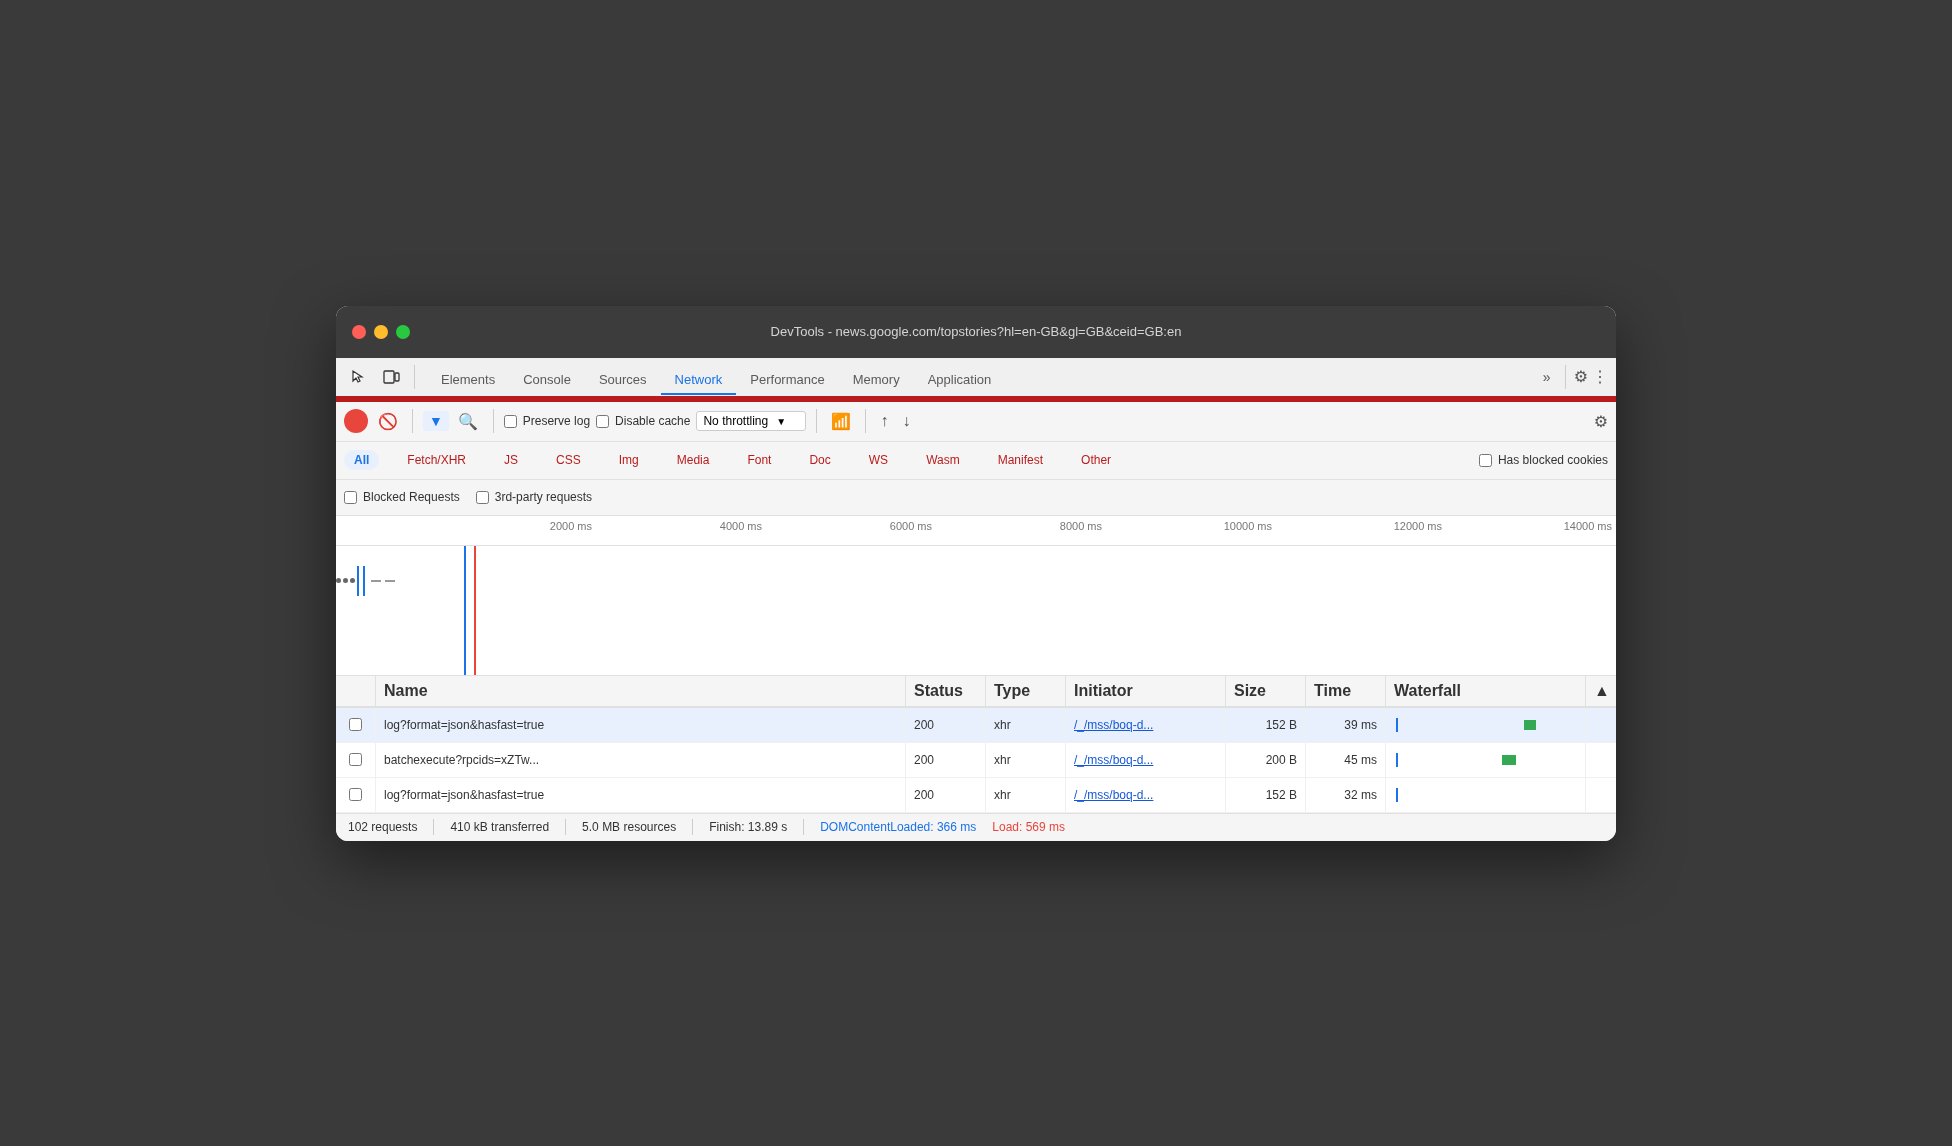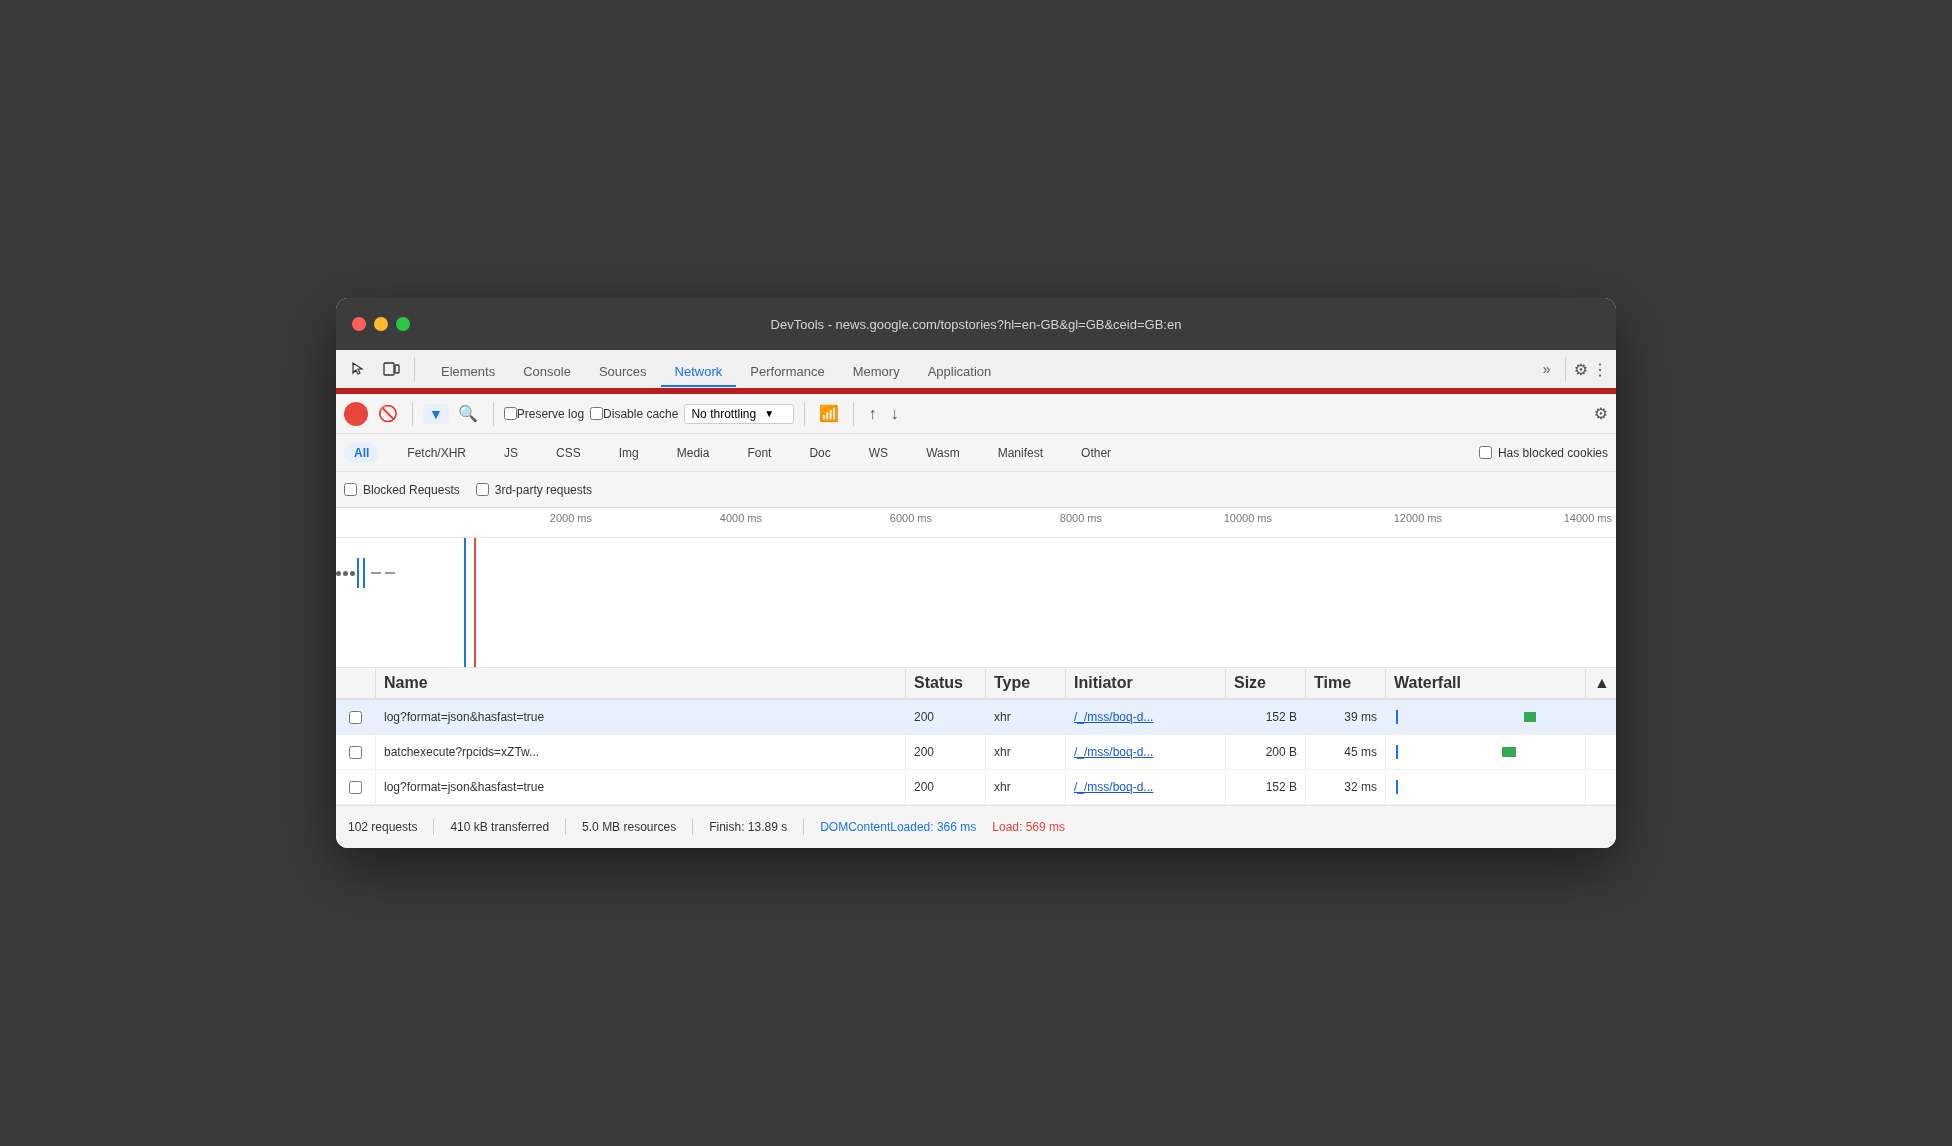--- a/index.html
+++ b/index.html
@@ -144,20 +144,21 @@
     }
     .net-sep {
       width: 1px;
       height: 24px;
       background: #ccc;
       margin: 0 4px;
     }
     .checkbox-label {
       display: flex;
       align-items: center;
+      gap: 6px;
       font-size: 12px;
       color: #333;
       cursor: pointer;
       white-space: nowrap;
     }
     .checkbox-label input { cursor: pointer; }
     .throttle-select {
       border: 1px solid #ccc;
       background: #fff;
       padding: 2px 6px;
@@ -213,21 +214,21 @@
       height: 38px;
       flex-wrap: nowrap;
     }
     .type-btn {
       background: none;
       border: none;
       cursor: pointer;
       padding: 3px 10px;
       border-radius: 12px;
       font-size: 12px;
-      color: #404040;
+      color: #b91c1c;
       white-space: nowrap;
     }
     .type-btn.active {
       background: #e8f0fe;
       color: #1a73e8;
       font-weight: 600;
     }
     .blocked-requests-bar {
       background: #f5f5f5;
       border-bottom: 1px solid #e0e0e0;
@@ -340,21 +341,21 @@
     }
     .td.link { color: #1558d6; text-decoration: underline; cursor: pointer; }
     .td:last-child { border-right: none; }
     .status-bar {
       background: #f5f5f5;
       border-top: 1px solid #e0e0e0;
       display: flex;
       align-items: center;
       padding: 6px 12px;
       gap: 16px;
-      height: 43px;
+      height: 28px;
     }
     .status-item {
       font-size: 12px;
       color: #333;
       white-space: nowrap;
     }
     .status-sep {
       width: 1px;
       height: 16px;
       background: #ccc;

